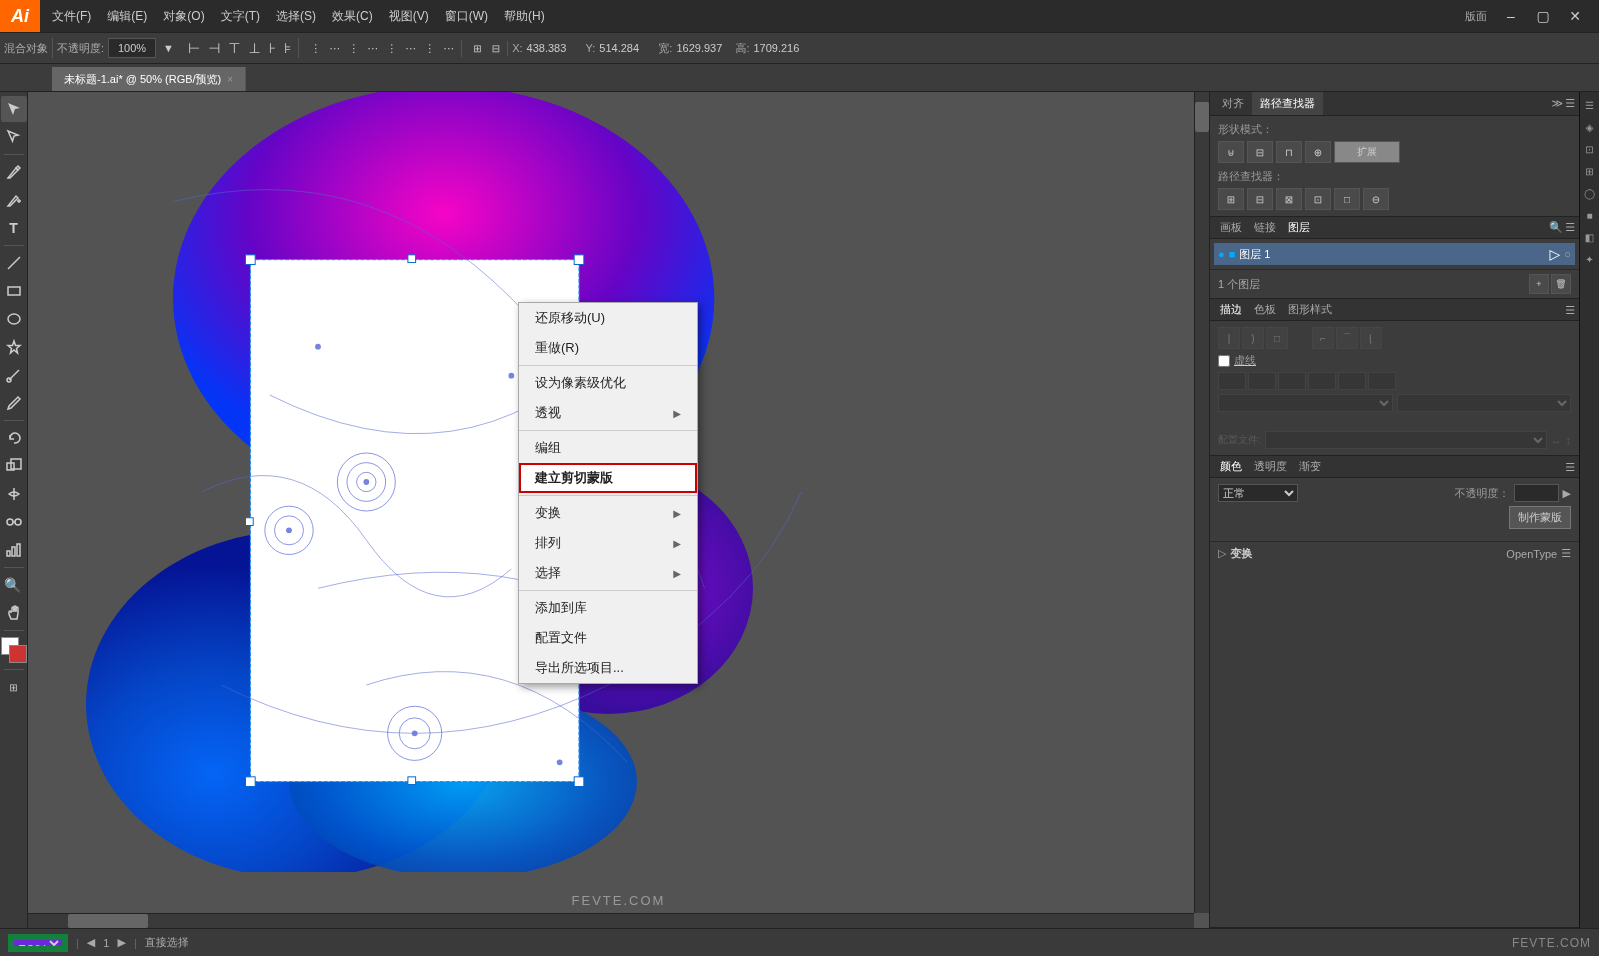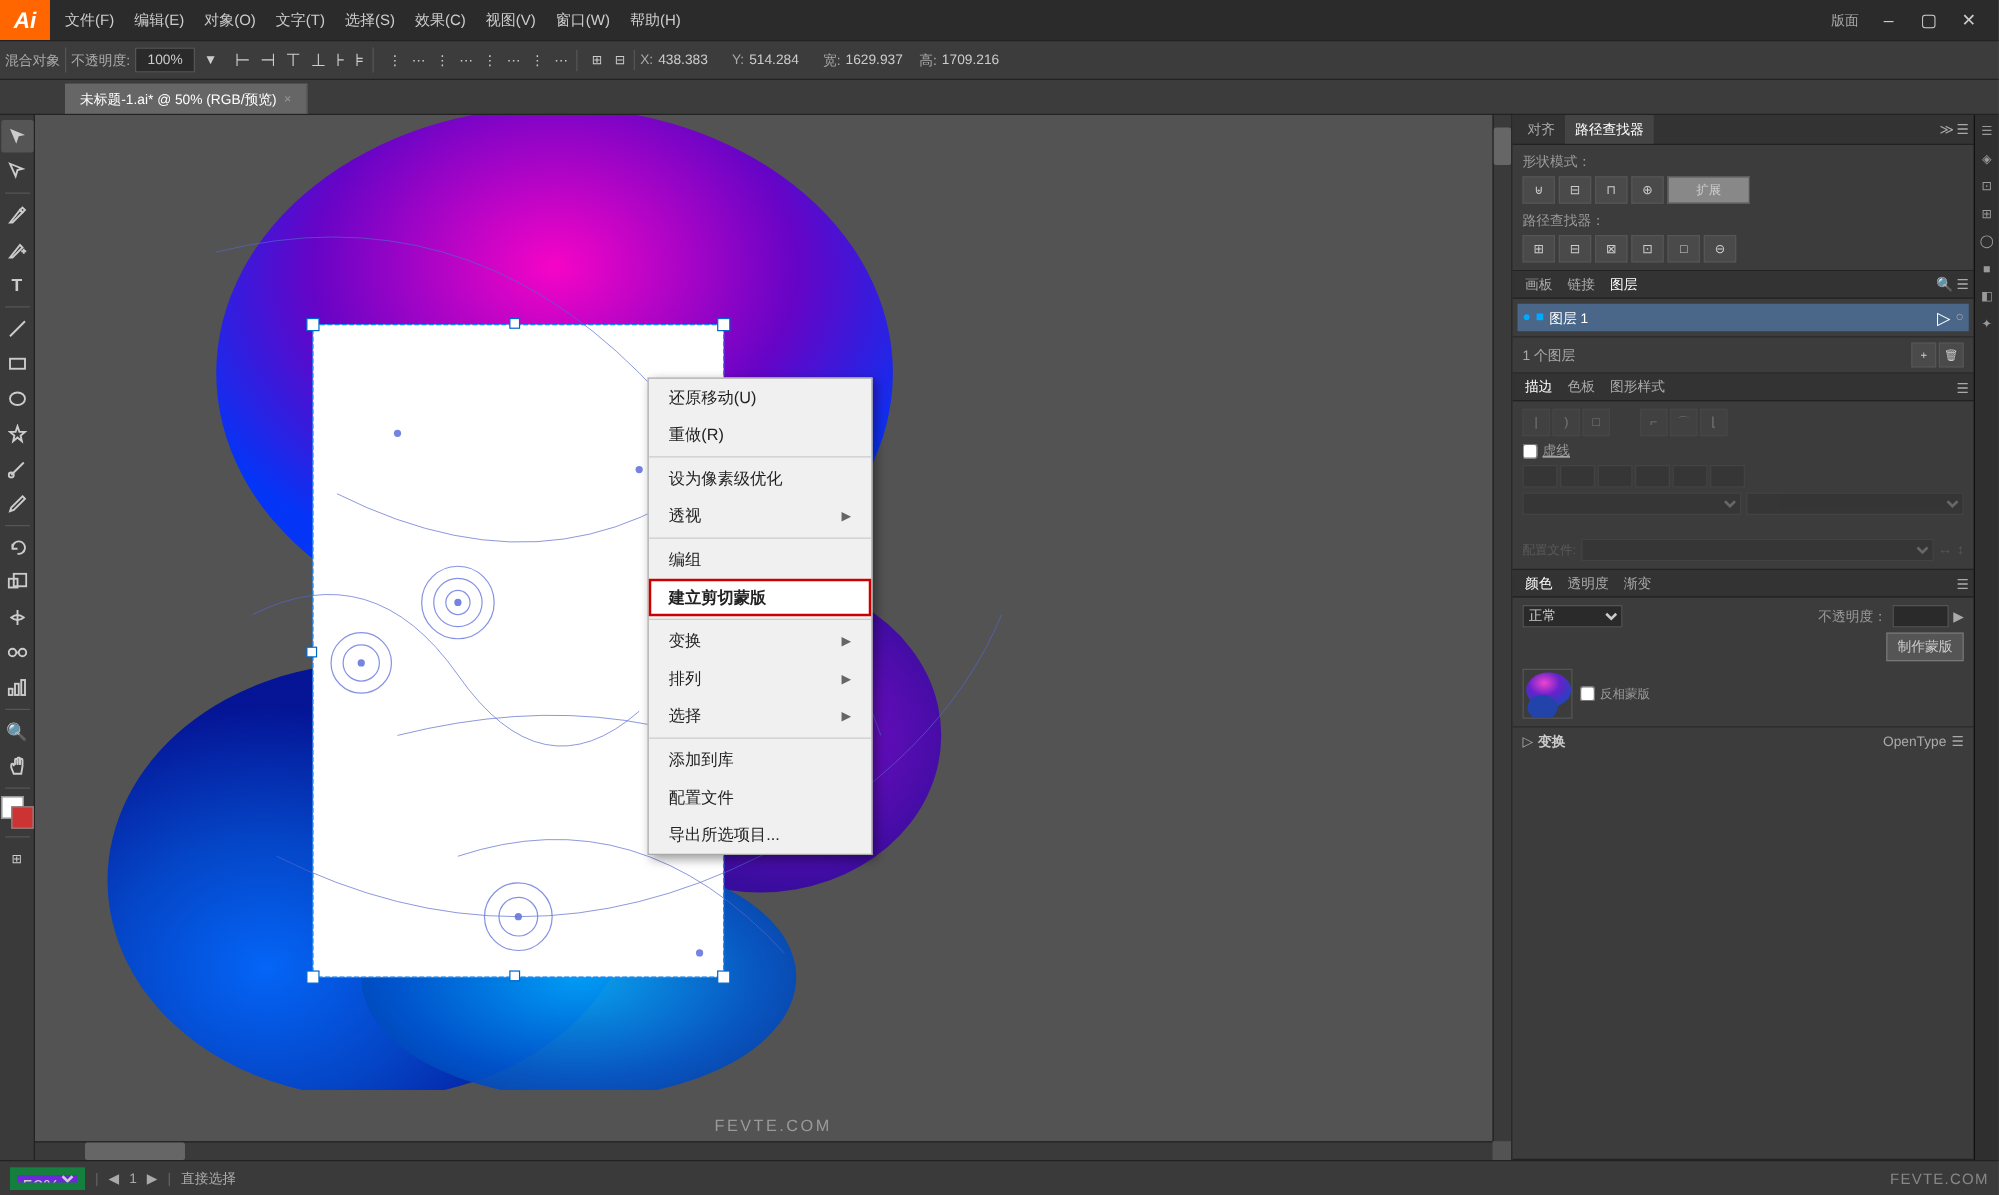--- a/index.html
+++ b/index.html
@@ -558,41 +558,20 @@
             </select>
             <span style="font-size:11px;color:#999;margin-left:auto;">不透明度：</span>
             <input class="ur-input" style="width: 45px;">
             <span style="color:#aaa;font-size:11px;cursor:pointer;">▶</span>
           </div>
 
           <div style="display:flex;justify-content:flex-end;margin-bottom:6px;">
             <button class="make-mask-btn">制作蒙版</button>
           </div>
 
-          <div style="display:flex;gap:6px;align-items:center;">
-            <div class="layer-thumb">
-              <svg width="40" height="40" viewBox="0 0 40 40" xmlns="http://www.w3.org/2000/svg">
-                <defs>
-                  <radialGradient id="tg1" cx="40%" cy="30%" r="70%">
-                    <stop offset="0%" stop-color="#ee44cc"></stop>
-                    <stop offset="50%" stop-color="#6622cc"></stop>
-                    <stop offset="100%" stop-color="#2244bb"></stop>
-                  </radialGradient>
-                </defs>
-                <ellipse cx="20" cy="16" rx="18" ry="14" fill="url(#tg1)"></ellipse>
-                <ellipse cx="15" cy="30" rx="12" ry="10" fill="#2244aa"></ellipse>
-              </svg>
-            </div>
-            <div style="display:flex;flex-direction:column;gap:2px;">
-              <div style="display:flex;align-items:center;gap:4px;">
-                <input type="checkbox" style="width: 12px; height: 12px;">
-                <span style="font-size:10px;color:#999;">反相蒙版</span>
-              </div>
-            </div>
-          </div>
         </div>
 
         <div style="padding:4px 8px;border-top:1px solid #2a2a2a;">
           <div style="display:flex;align-items:center;gap:4px;cursor:pointer;">
             <span style="font-size:11px;color:#aaa;">▷</span>
             <span style="font-size:11px;color:#ccc;font-weight:bold;">变换</span>
             <span style="font-size:11px;color:#aaa;margin-left:auto;">OpenType</span>
             <span style="color:#aaa;font-size:11px;cursor:pointer;">☰</span>
           </div>
         </div>

